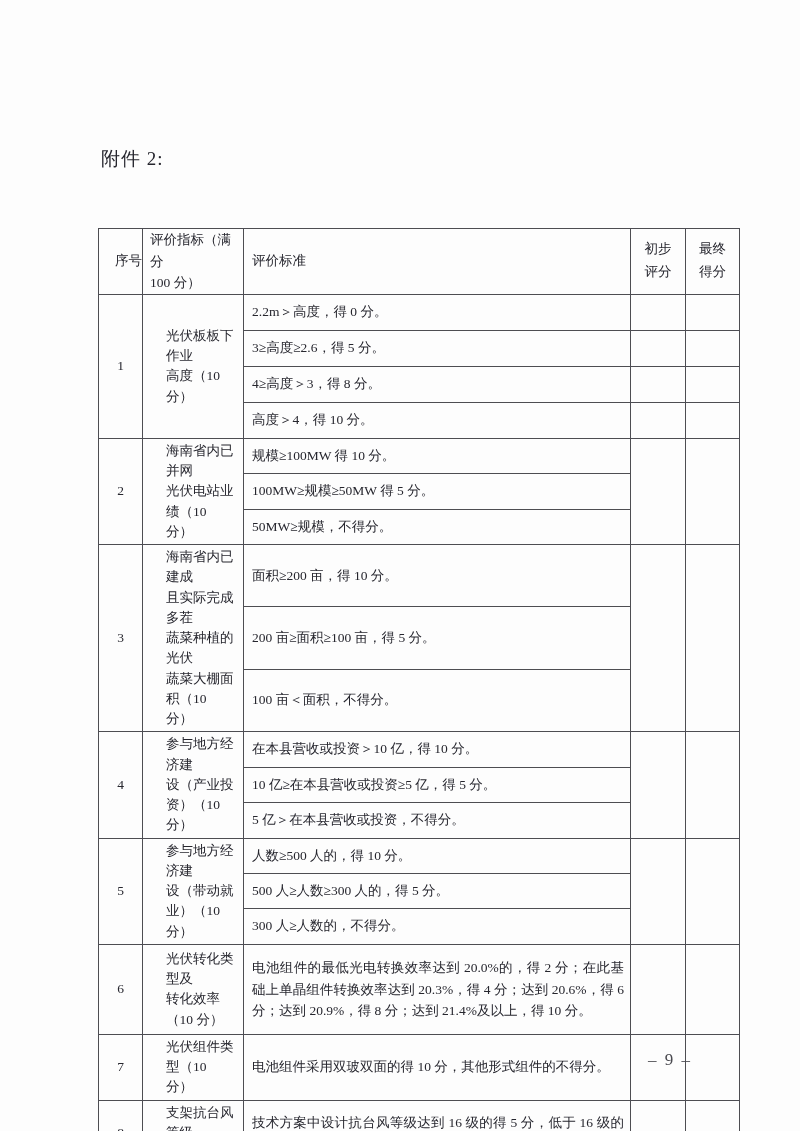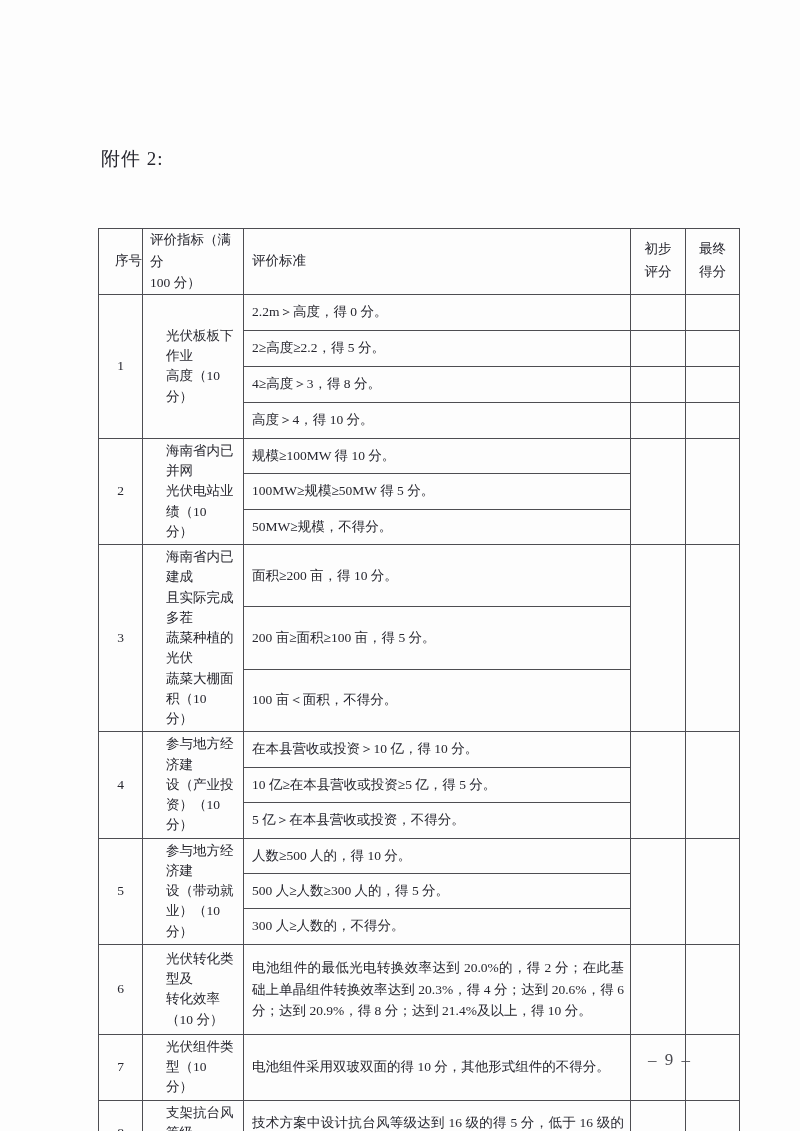--- a/index.html
+++ b/index.html
@@ -99,21 +99,21 @@
 
       <tr class="rh36">
         <td class="cell-no" rowspan="4">1</td>
         <td class="cell-ind" rowspan="4">光伏板板下作业
 高度（10 分）</td>
         <td class="cell-crit">2.2m＞高度，得 0 分。</td>
         <td class="cell-score"></td>
         <td class="cell-score"></td>
       </tr>
       <tr class="rh36">
-        <td class="cell-crit">2≥高度≥2.2，得 5 分。</td>
+        <td class="cell-crit">3≥高度≥2.6，得 5 分。</td>
         <td class="cell-score"></td>
         <td class="cell-score"></td>
       </tr>
       <tr class="rh36">
         <td class="cell-crit">4≥高度＞3，得 8 分。</td>
         <td class="cell-score"></td>
         <td class="cell-score"></td>
       </tr>
       <tr class="rh36">
         <td class="cell-crit">高度＞4，得 10 分。</td>

